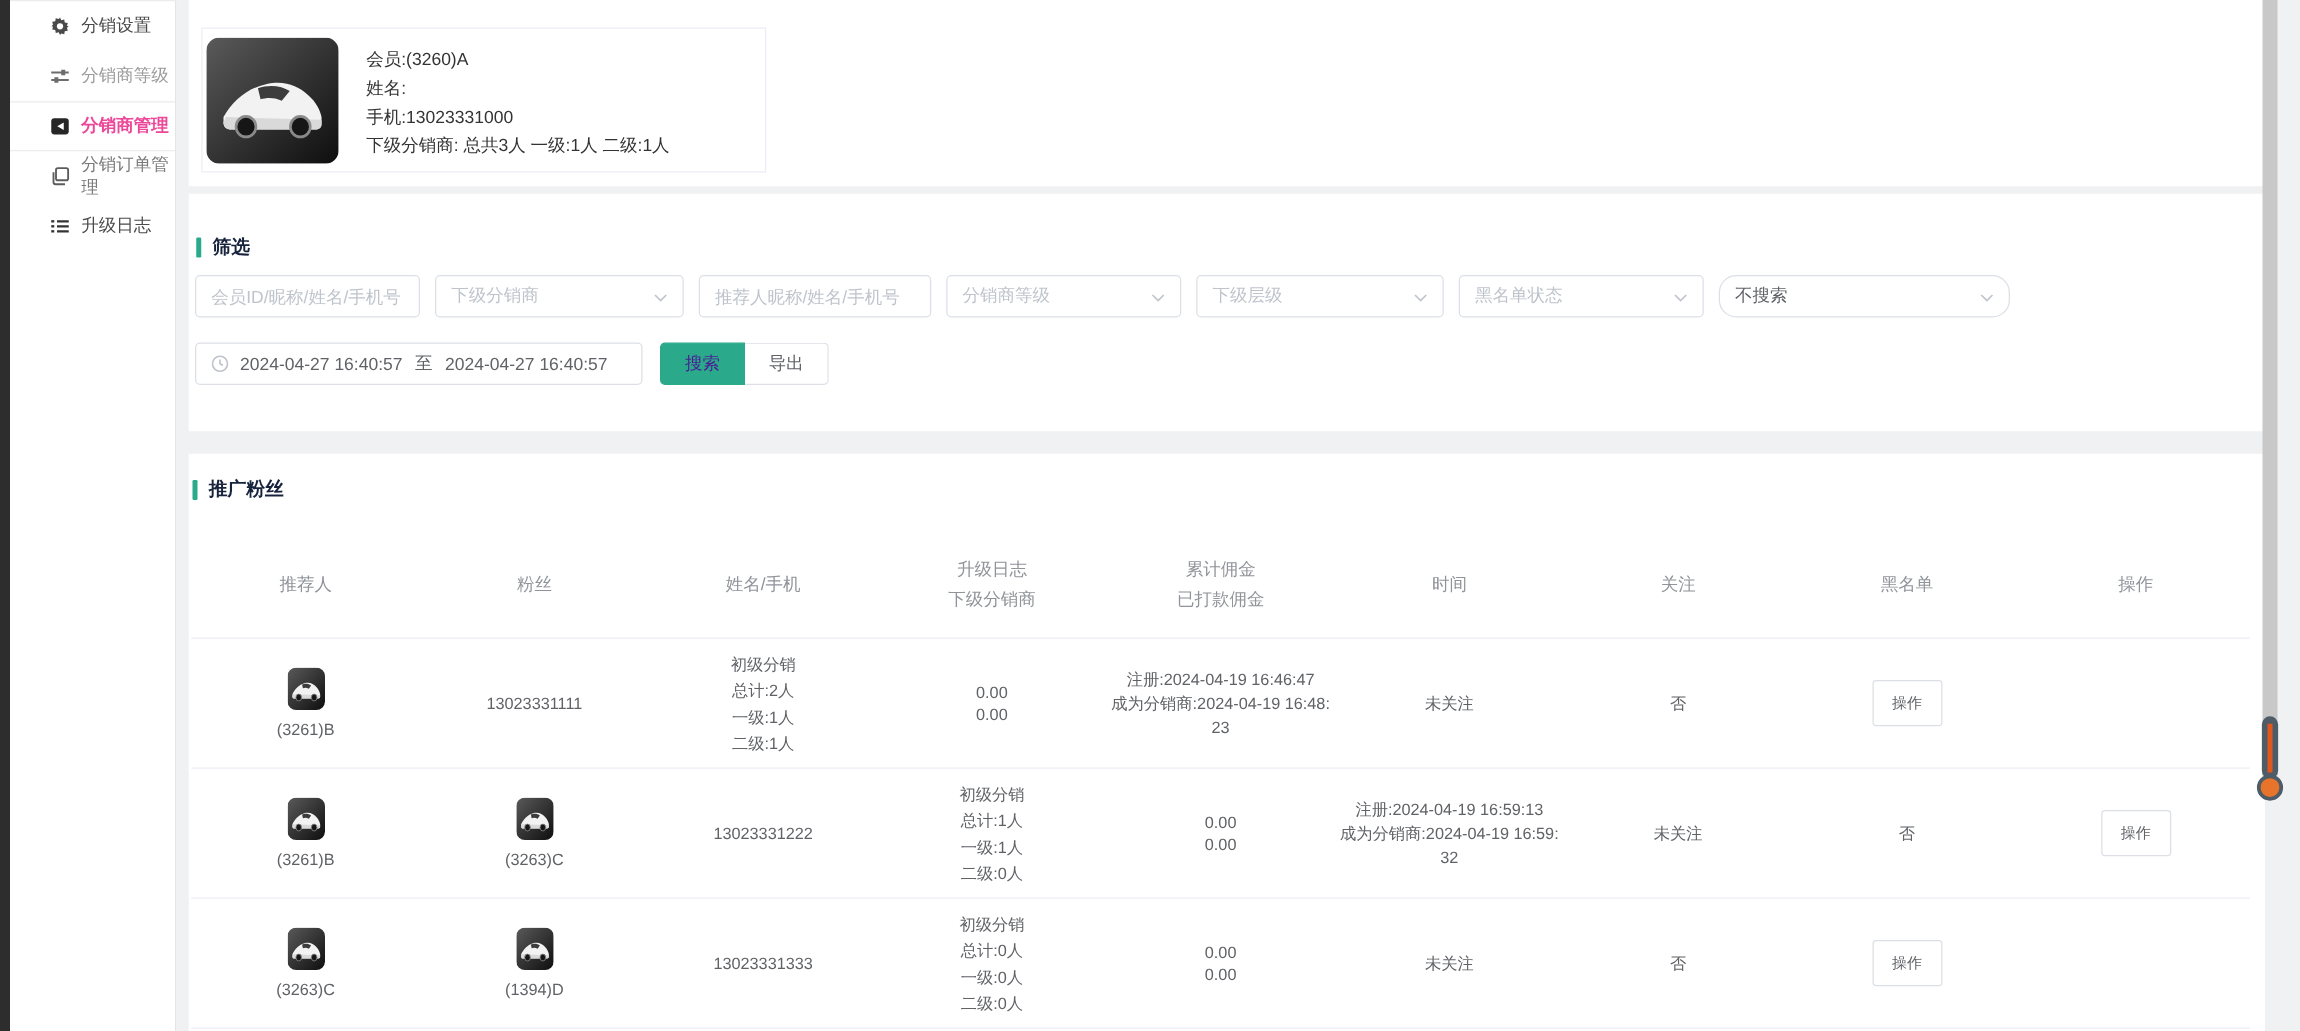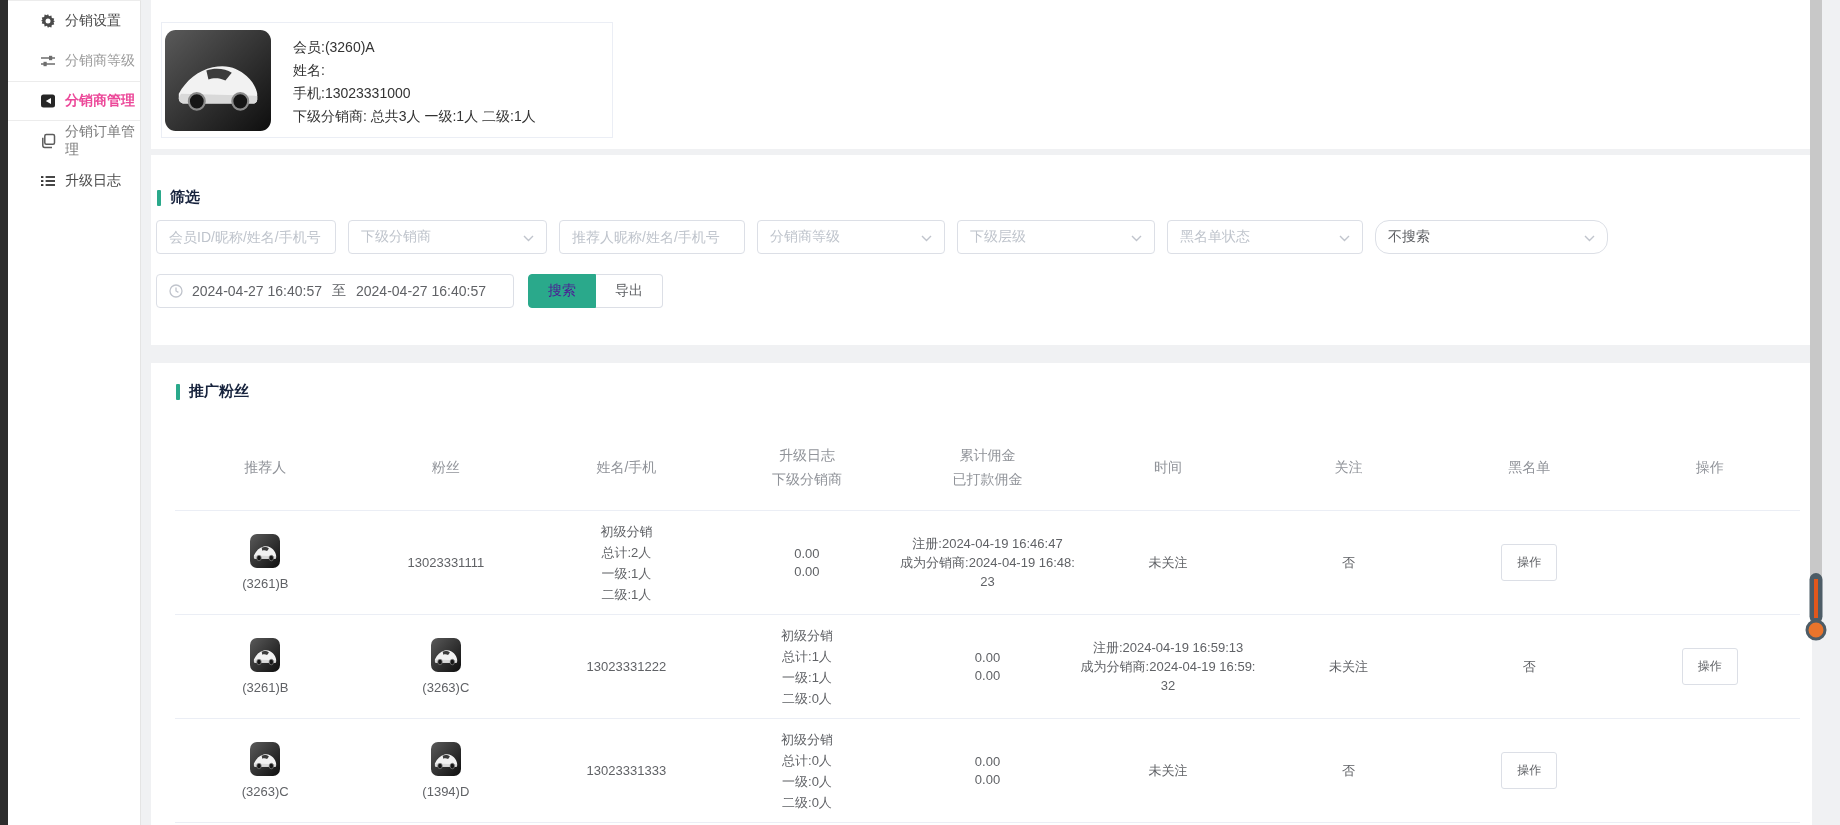--- a/index.html
+++ b/index.html
@@ -255,21 +255,21 @@
       <span class="date-sep">至</span>
       <span>2024-04-27 16:40:57</span>
     </div>
     <div class="btn-group">
       <button class="btn primary">搜索</button>
       <button class="btn plain">导出</button>
     </div>
   </div>
 </section>
 
-<section class="panel panel3" style="padding-top:19px; padding-left:25px;">
+<section class="panel panel3" style="padding-top:19px; padding-left:3px;">
   <div class="sec-title">
     <span class="sec-bar"></span>
     <span class="sec-text">推广粉丝</span>
   </div>
 
   <div class="tbl" style="margin-left:-1px;">
     <div class="thead">
       <div class="th">
           <span>推荐人</span>
         </div>

